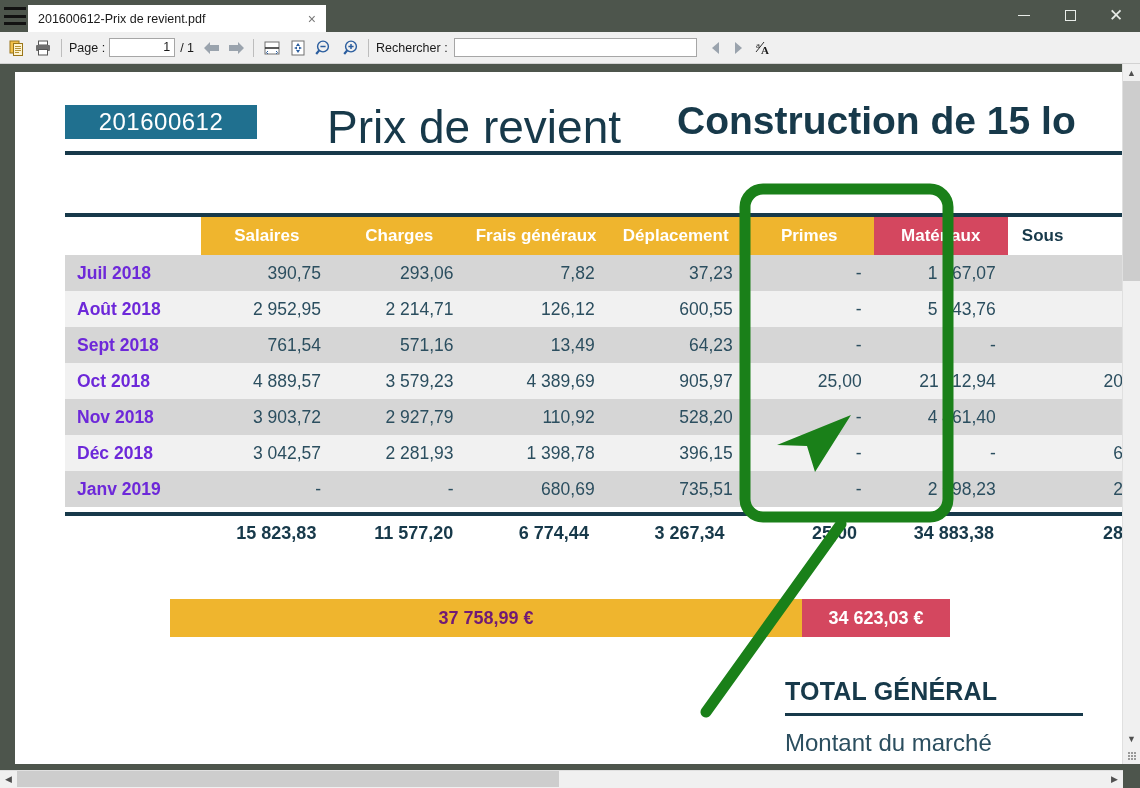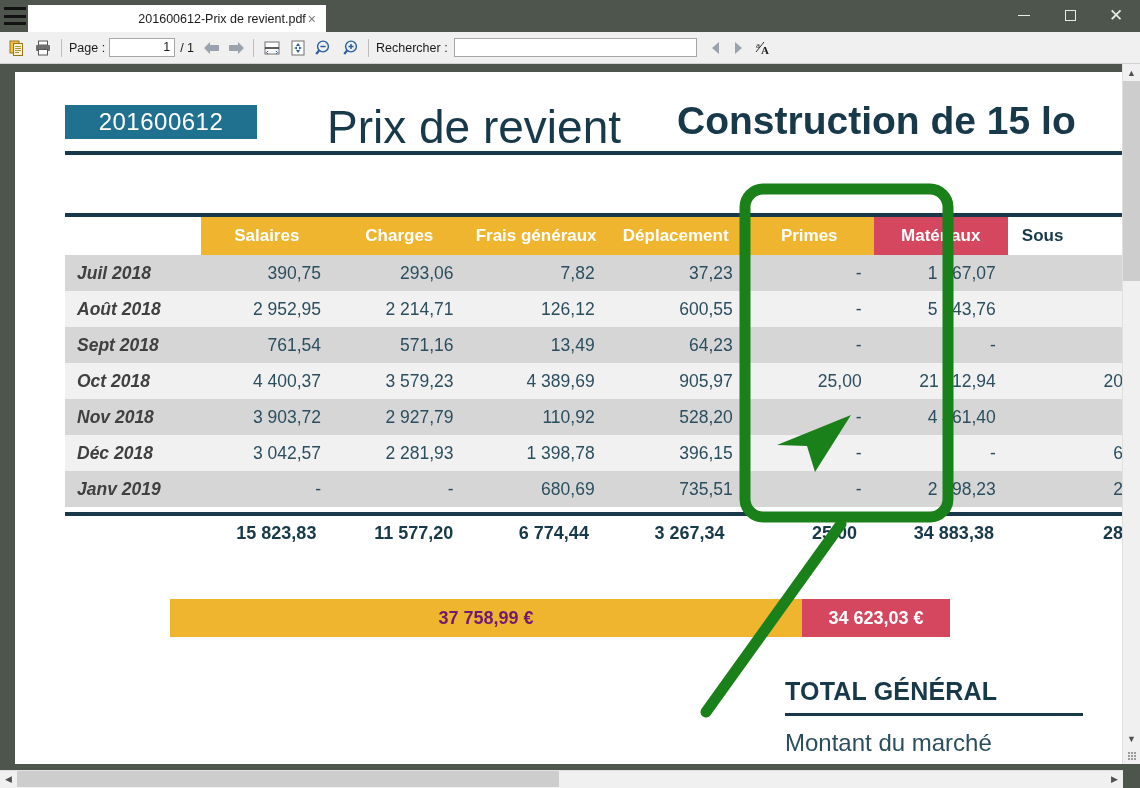--- a/index.html
+++ b/index.html
@@ -13,21 +13,21 @@
   
   #window {
     position: relative;
     width: 1140px; height: 788px;
     background: #4d554c;
     overflow: hidden;
   }
   #titlebar {
     position: absolute; left: 0; top: 0; width: 1140px; height: 41px;
     background: #4d554c;
-    display: flex; align-items: flex-end; text-align: right;
+    display: flex; align-items: flex-end;
   }
   #hamburger {
     position: absolute; left: 4px; top: 7px;
     width: 22px; height: 18px;
     display: flex; flex-direction: column; justify-content: space-between;
   }
   #hamburger i { display: block; height: 3px; background: #121212; border-radius: 0; }
 
   #tab {
     position: absolute; left: 28px; top: 5px;
@@ -150,23 +150,22 @@
   table.cost tbody td {
     font-size: 17.5px;
     color: #2b4e5f;
     height: 36px;
     text-align: right;
     padding: 0 12px;
     box-sizing: border-box;
     white-space: nowrap;
   }
   table.cost tbody tr td.month {
-    text-align: left; font-weight: bold; color: #404040;
+    text-align: left; font-weight: bold; color: #6d28d9;
     padding-left: 12px;
-    font-style: italic;
   }
   table.cost tbody tr.odd  td { background: #d6d6d6; }
   table.cost tbody tr.even td { background: #f1f1f1; }
   table.cost tbody tr.odd  td.month { background: #d6d6d6; }
   table.cost tbody tr.even td.month { background: #f1f1f1; }
   #thead-rule-top, #thead-rule-bot {
     position: absolute; left: 50px; width: 1070px; height: 4px; background: #17394a;
   }
   #thead-rule-top { top: 141px; }
   #thead-rule-bot { top: 186px; }
@@ -429,21 +428,21 @@
                 <td>761,54</td>
                 <td>571,16</td>
                 <td>13,49</td>
                 <td>64,23</td>
                 <td>-</td>
                 <td>-</td>
                 <td></td>
               </tr>
               <tr class="even">
                 <td class="month">Oct 2018</td>
-                <td>4 400,37</td>
+                <td>4 889,57</td>
                 <td>3 579,23</td>
                 <td>4 389,69</td>
                 <td>905,97</td>
                 <td>25,00</td>
                 <td>21 112,94</td>
                 <td>20</td>
               </tr>
               <tr class="odd">
                 <td class="month">Nov 2018</td>
                 <td>3 903,72</td>

